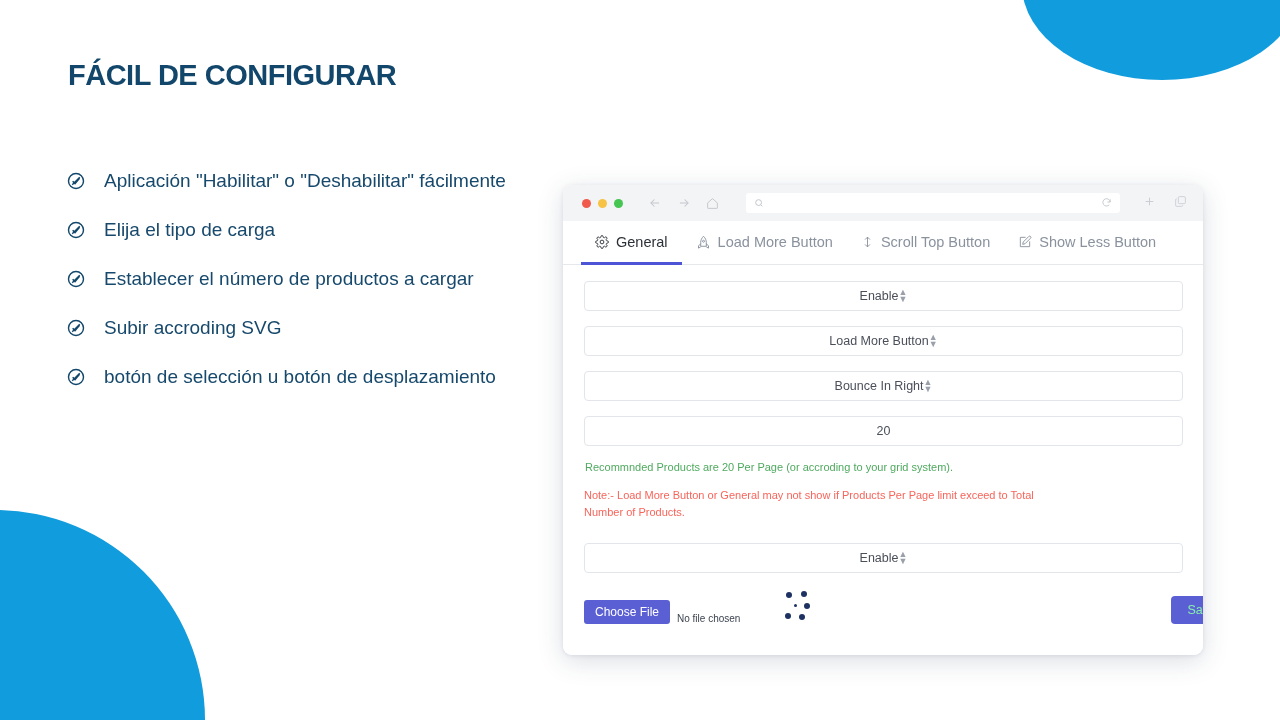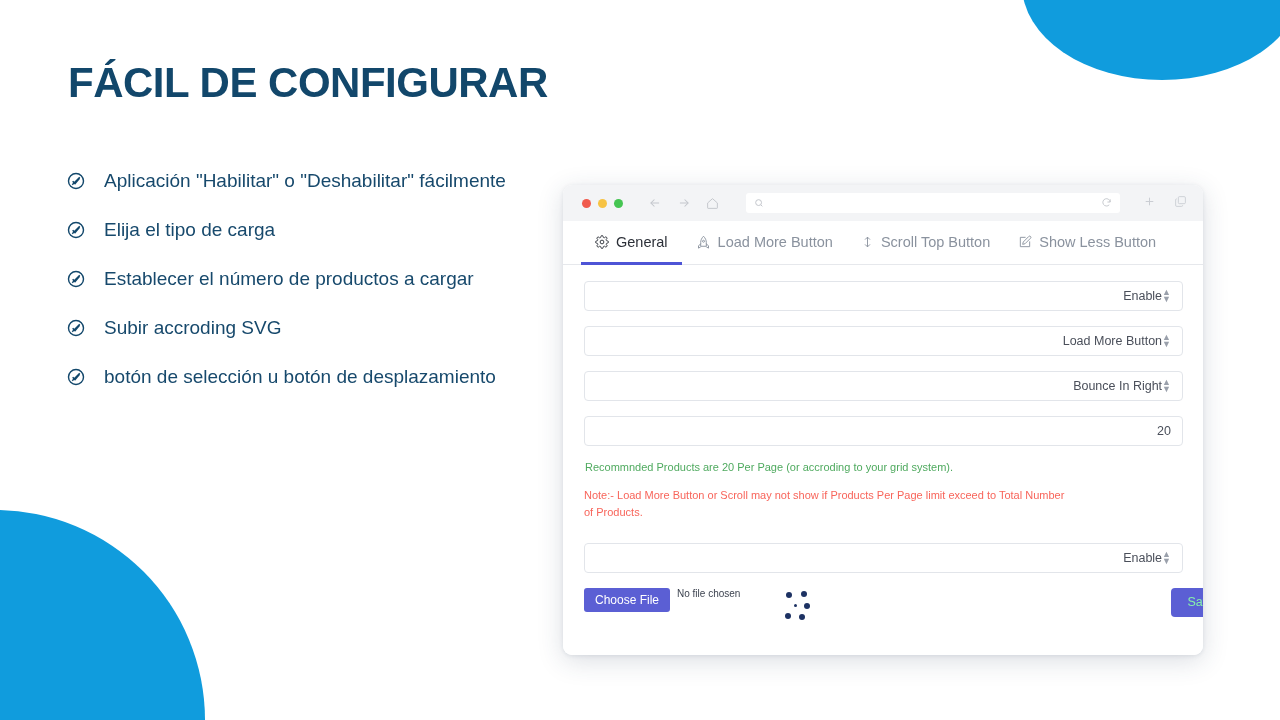--- a/index.html
+++ b/index.html
@@ -11,21 +11,21 @@
   }
 
   
   .blob { position:absolute; border-radius:50%; background:#109cdd; }
   #blob-tr { width:280px; height:190px; right:-22px; top:-110px; }
   #blob-bl { width:420px; height:420px; left:-215px; bottom:-210px; }
 
   
   #page-title {
     position:absolute; left:68px; top:60px;
-    font-size:42px; font-weight:bold; letter-spacing:-0.5px;
+    font-size:29px; font-weight:bold; letter-spacing:-0.5px;
     color:#12476b; line-height:1.1;
   }
   #feature-list { position:absolute; left:66px; top:168px; width:470px; }
   .feature-item {
     display:flex; align-items:flex-start; gap:18px;
     margin-bottom:22px;
   }
   .feature-icon {
     flex:0 0 auto; width:20px; height:20px; margin-top:3px;
     color:#12476b;
@@ -76,30 +76,30 @@
   .tab svg { display:block; flex:0 0 auto; }
 
   
   #form-body { flex:1 1 auto; padding:16px 20px 0 21px; background:#fff; position:relative; }
   #section-title { font-size:15.5px; color:#222733; margin-bottom:13px; font-weight:400; }
 
   .field {
     width:599px; height:30px; border:1px solid #e2e5ea; border-radius:4px;
     display:flex; align-items:center; padding:0 11px;
     font-size:12.5px; color:#4a4f5a; background:#fff;
-    margin-bottom:15px; justify-content:flex-end;
+    margin-bottom:15px; justify-content:center;
   }
   .field .spin { color:#9aa0ab; font-size:9px; line-height:.8; text-align:center; }
   .field .spin div { line-height:7px; }
 
   .hint-green { font-size:11px; color:#4faa5f; margin:4px 0 14px 1px; }
   .hint-red { font-size:11px; color:#f8655b; line-height:1.55; width:490px; margin-bottom:22px; }
 
   #footer-row {
-    display:flex; align-items:flex-start; margin-top:6px; width:649px;
+    display:flex; align-items:flex-end; margin-top:6px; width:649px;
   }
   #choose-file-btn {
     background:#5b5fd4; color:#fff; font-size:12px; border-radius:3px;
     padding:6px 11px; line-height:1;
   }
   #no-file-label { font-size:10px; color:#3d4350; margin-left:7px; }
   #spinner { margin-left:42px; position:relative; width:36px; height:36px; }
   #spinner i { position:absolute; background:#1d3263; border-radius:50%; display:block; }
   #save-btn {
     margin-left:auto; background:#5b5fd4; color:#86efac; font-size:12.5px;
@@ -289,21 +289,21 @@
           <div>▲</div>
           <div>▼</div>
         </span>
     </div>
 
     <div class="field">
       <span>20</span>
     </div>
 
     <div class="hint-green">Recommnded Products are 20 Per Page (or accroding to your grid system).</div>
-    <div class="hint-red">Note:- Load More Button or Scroll may not show if Products Per Page limit exceed to Total Number of Products.</div>
+    <div class="hint-red">Note:- Load More Button or General may not show if Products Per Page limit exceed to Total Number of Products.</div>
 
     <div class="field">
       <span>Enable</span>
       <span class="spin">
           <div>▲</div>
           <div>▼</div>
         </span>
     </div>
 
     <div id="footer-row">

